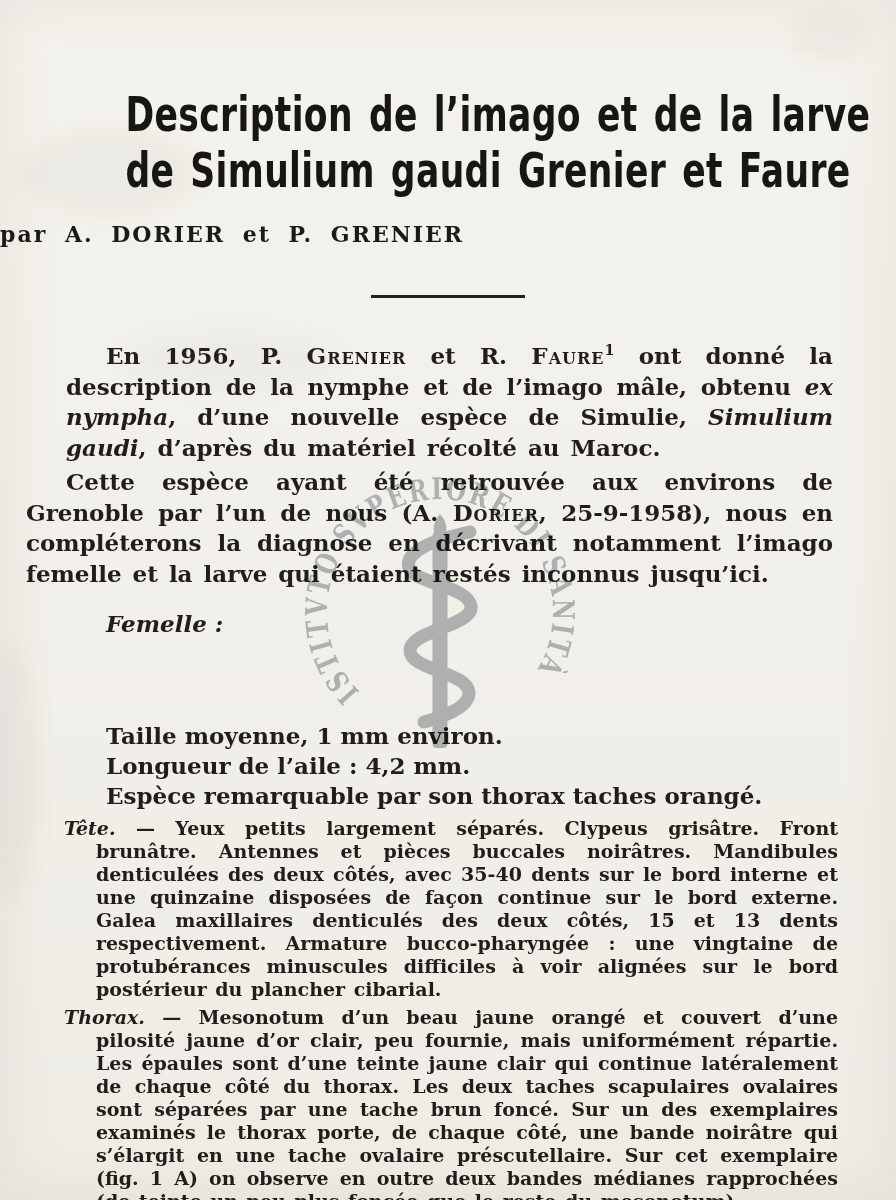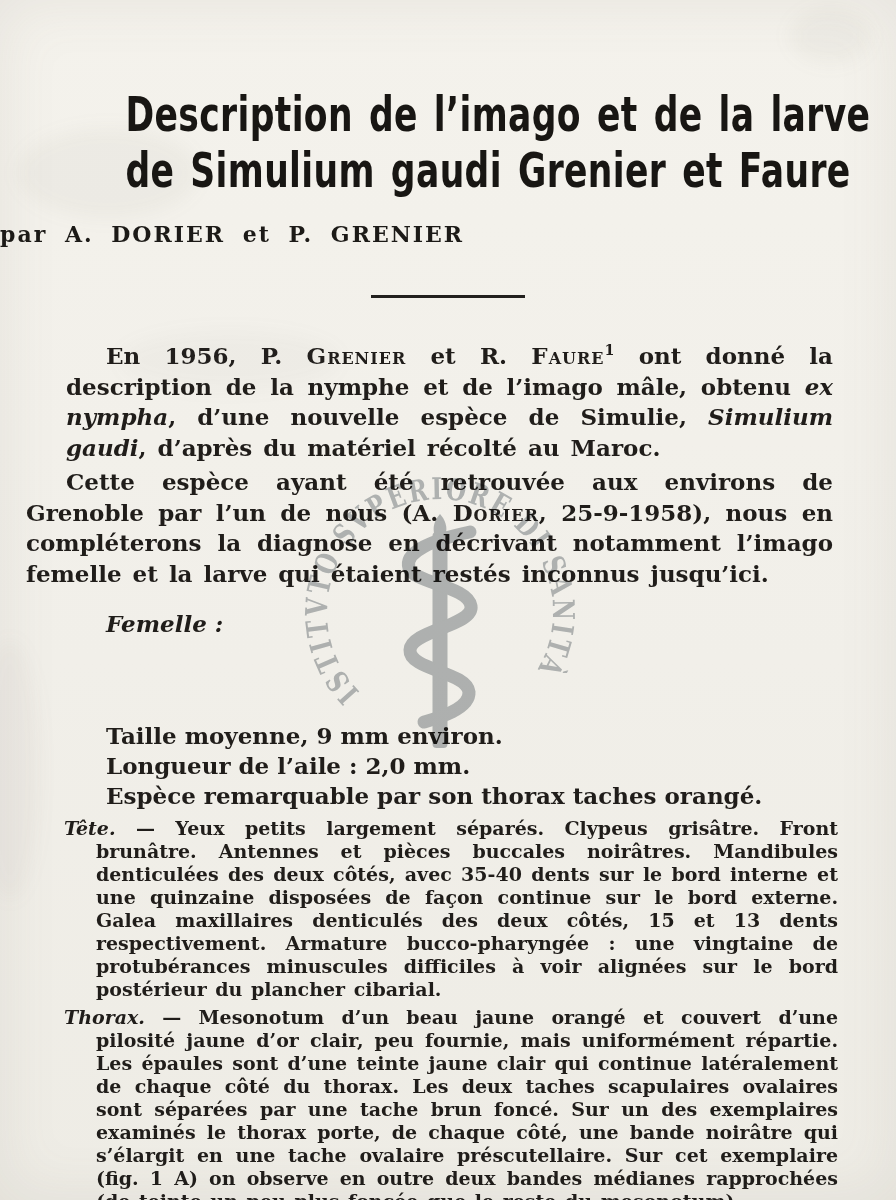--- a/index.html
+++ b/index.html
@@ -99,22 +99,22 @@
   <div class="byline">par A. DORIER et P. GRENIER</div>
 
   <div class="rule-short"></div>
 
   <p class="body p1"><span>En 1956, P. </span><span class="sc">Grenier</span><span> et R. </span><span class="sc">Faure</span><span class="sup">1</span><span> ont donné la description de la nymphe et de l’imago mâle, obtenu </span><span class="it">ex nympha</span><span>, d’une nouvelle espèce de Simulie, </span><span class="it">Simulium gaudi</span><span>, d’après du matériel récolté au Maroc.</span></p>
   <p class="body p2"><span>Cette espèce ayant été retrouvée aux environs de Grenoble par l’un de nous (A. </span><span class="sc">Dorier</span><span>, 25-9-1958), nous en compléterons la diagnose en décrivant notamment l’imago femelle et la larve qui étaient restés inconnus jusqu’ici.</span></p>
 
   <div class="femelle">
     <span class="flabel">Femelle :</span>
     <div>
-      <div class="fline">Taille moyenne, 9 mm environ.</div>
-      <div class="fline">Longueur de l’aile : 2,0 mm.</div>
+      <div class="fline">Taille moyenne, 1 mm environ.</div>
+      <div class="fline">Longueur de l’aile : 4,2 mm.</div>
       <div class="fline">Espèce remarquable par son thorax taches orangé.</div>
     </div>
   </div>
 
   <p class="section tete"><span class="it">Tête.</span><span> — Yeux petits largement séparés. Clypeus grisâtre. Front brunâtre. Antennes et pièces buccales noirâtres. Mandibules denticulées des deux côtés, avec 35-40 dents sur le bord interne et une quinzaine disposées de façon continue sur le bord externe. Galea maxillaires denticulés des deux côtés, 15 et 13 dents respectivement. Armature bucco-pharyngée : une vingtaine de protubérances minuscules difficiles à voir alignées sur le bord postérieur du plancher cibarial.</span></p>
   <p class="section thorax"><span class="it">Thorax.</span><span> — Mesonotum d’un beau jaune orangé et couvert d’une pilosité jaune d’or clair, peu fournie, mais uniformément répartie. Les épaules sont d’une teinte jaune clair qui continue latéralement de chaque côté du thorax. Les deux taches scapulaires ovalaires sont séparées par une tache brun foncé. Sur un des exemplaires examinés le thorax porte, de chaque côté, une bande noirâtre qui s’élargit en une tache ovalaire préscutellaire. Sur cet exemplaire (fig. 1 A) on observe en outre deux bandes médianes rapprochées (de teinte un peu plus foncée que le reste du mesonotum)</span></p>
 
   <div class="footnote-rule"></div>
   <p class="footnote"><span class="sup">1</span><span> P. </span><span class="sc">Grenier</span><span> et R. </span><span class="sc">Faure</span><span>, Description d’une Simulie nouvelle du Maroc : </span></p>
 

